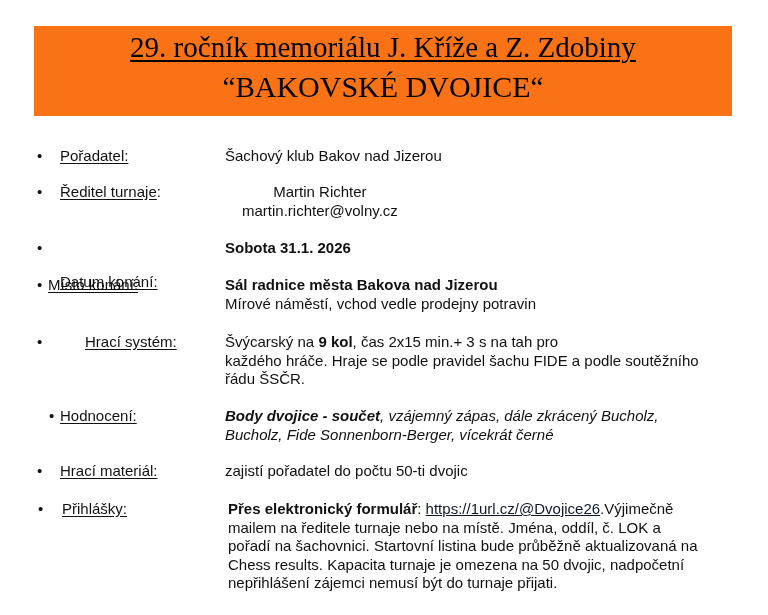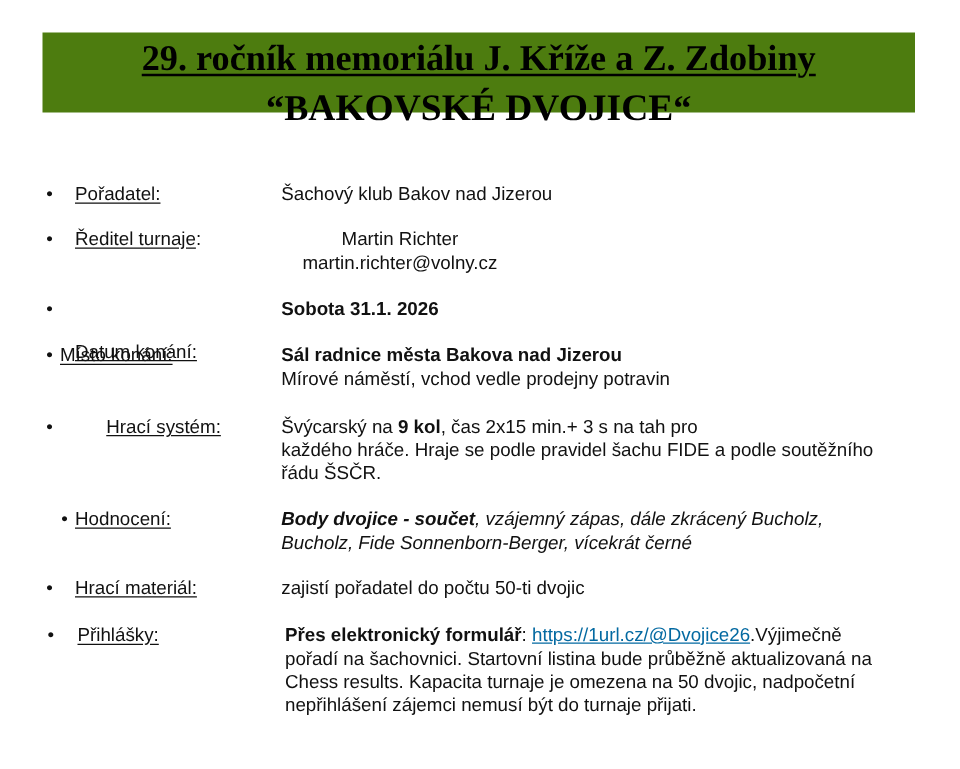--- a/index.html
+++ b/index.html
@@ -1,41 +1,41 @@
 <!DOCTYPE html>
 <html><head>
   <meta charset="utf-8">
   <style>
     html, body { margin: 0; padding: 0; background: #ffffff; }
     body {
       width: 768px; height: 615px; position: relative; overflow: hidden;
       font-family: "Liberation Sans", sans-serif; color: #111;
     }
     .header {
-      position: absolute; left: 34px; top: 26px; width: 698px; height: 64px;
-      background: #4d7c0f;
-      font-family: "Liberation Serif", serif; font-weight: bold; color: #000;
+      position: absolute; left: 34px; top: 26px; width: 698px; height: 90px;
+      background: #f97316;
+      font-family: "Liberation Serif", serif; font-weight: normal; color: #000;
       text-align: center;
     }
     .header .title {
       position: absolute; left: 0; right: 0; top: 4px;
       font-size: 29px; line-height: 34px; text-decoration: underline;
       text-decoration-thickness: 2px; text-underline-offset: 3px;
     }
     .header .subtitle {
       position: absolute; left: 0; right: 0; top: 44px;
       font-size: 29px; line-height: 34px;
     }
     .header .subtitle .sc { font-size: 30px; }
     .row { position: absolute; left: 0; right: 0; font-size: 15px; line-height: 18.5px; }
     .bullet { position: absolute; font-size: 15px; }
     .label { position: absolute; text-decoration: underline; text-underline-offset: 2px; }
     .value { position: absolute; }
     .value b { font-weight: bold; }
-    .link { color: #0369a1; text-decoration: underline; }
+    .link { color: #0f172a; text-decoration: underline; }
   </style>
 </head>
 <body>
 
 <div class="header">
   <div class="title">29. ročník memoriálu J. Kříže a Z. Zdobiny</div>
   <div class="subtitle"><span>“</span><span>B</span><span class="sc">AKOVSKÉ DVOJICE</span><span>“</span></div>
 </div>
 
 <div class="row" style="top:147px;">
@@ -97,17 +97,18 @@
   <div class="value" style="left:225px;">
     <div>zajistí pořadatel do počtu 50-ti dvojic</div>
   </div>
 </div>
 
 <div class="row" style="top:500px;">
   <span class="bullet" style="left:38px;">•</span>
   <span class="label" style="left:62px;">Přihlášky:</span>
   <div class="value" style="left:228px;">
     <div><b>Přes elektronický formulář</b><span>: </span><a class="link">https://1url.cz/@Dvojice26</a><span>.Výjimečně</span></div>
+    <div>mailem na ředitele turnaje nebo na místě. Jména, oddíl, č. LOK a</div>
     <div>pořadí na šachovnici. Startovní listina bude průběžně aktualizovaná na</div>
     <div>Chess results. Kapacita turnaje je omezena na 50 dvojic, nadpočetní</div>
     <div>nepřihlášení zájemci nemusí být do turnaje přijati.</div>
   </div>
 </div>
 
 </body></html>

